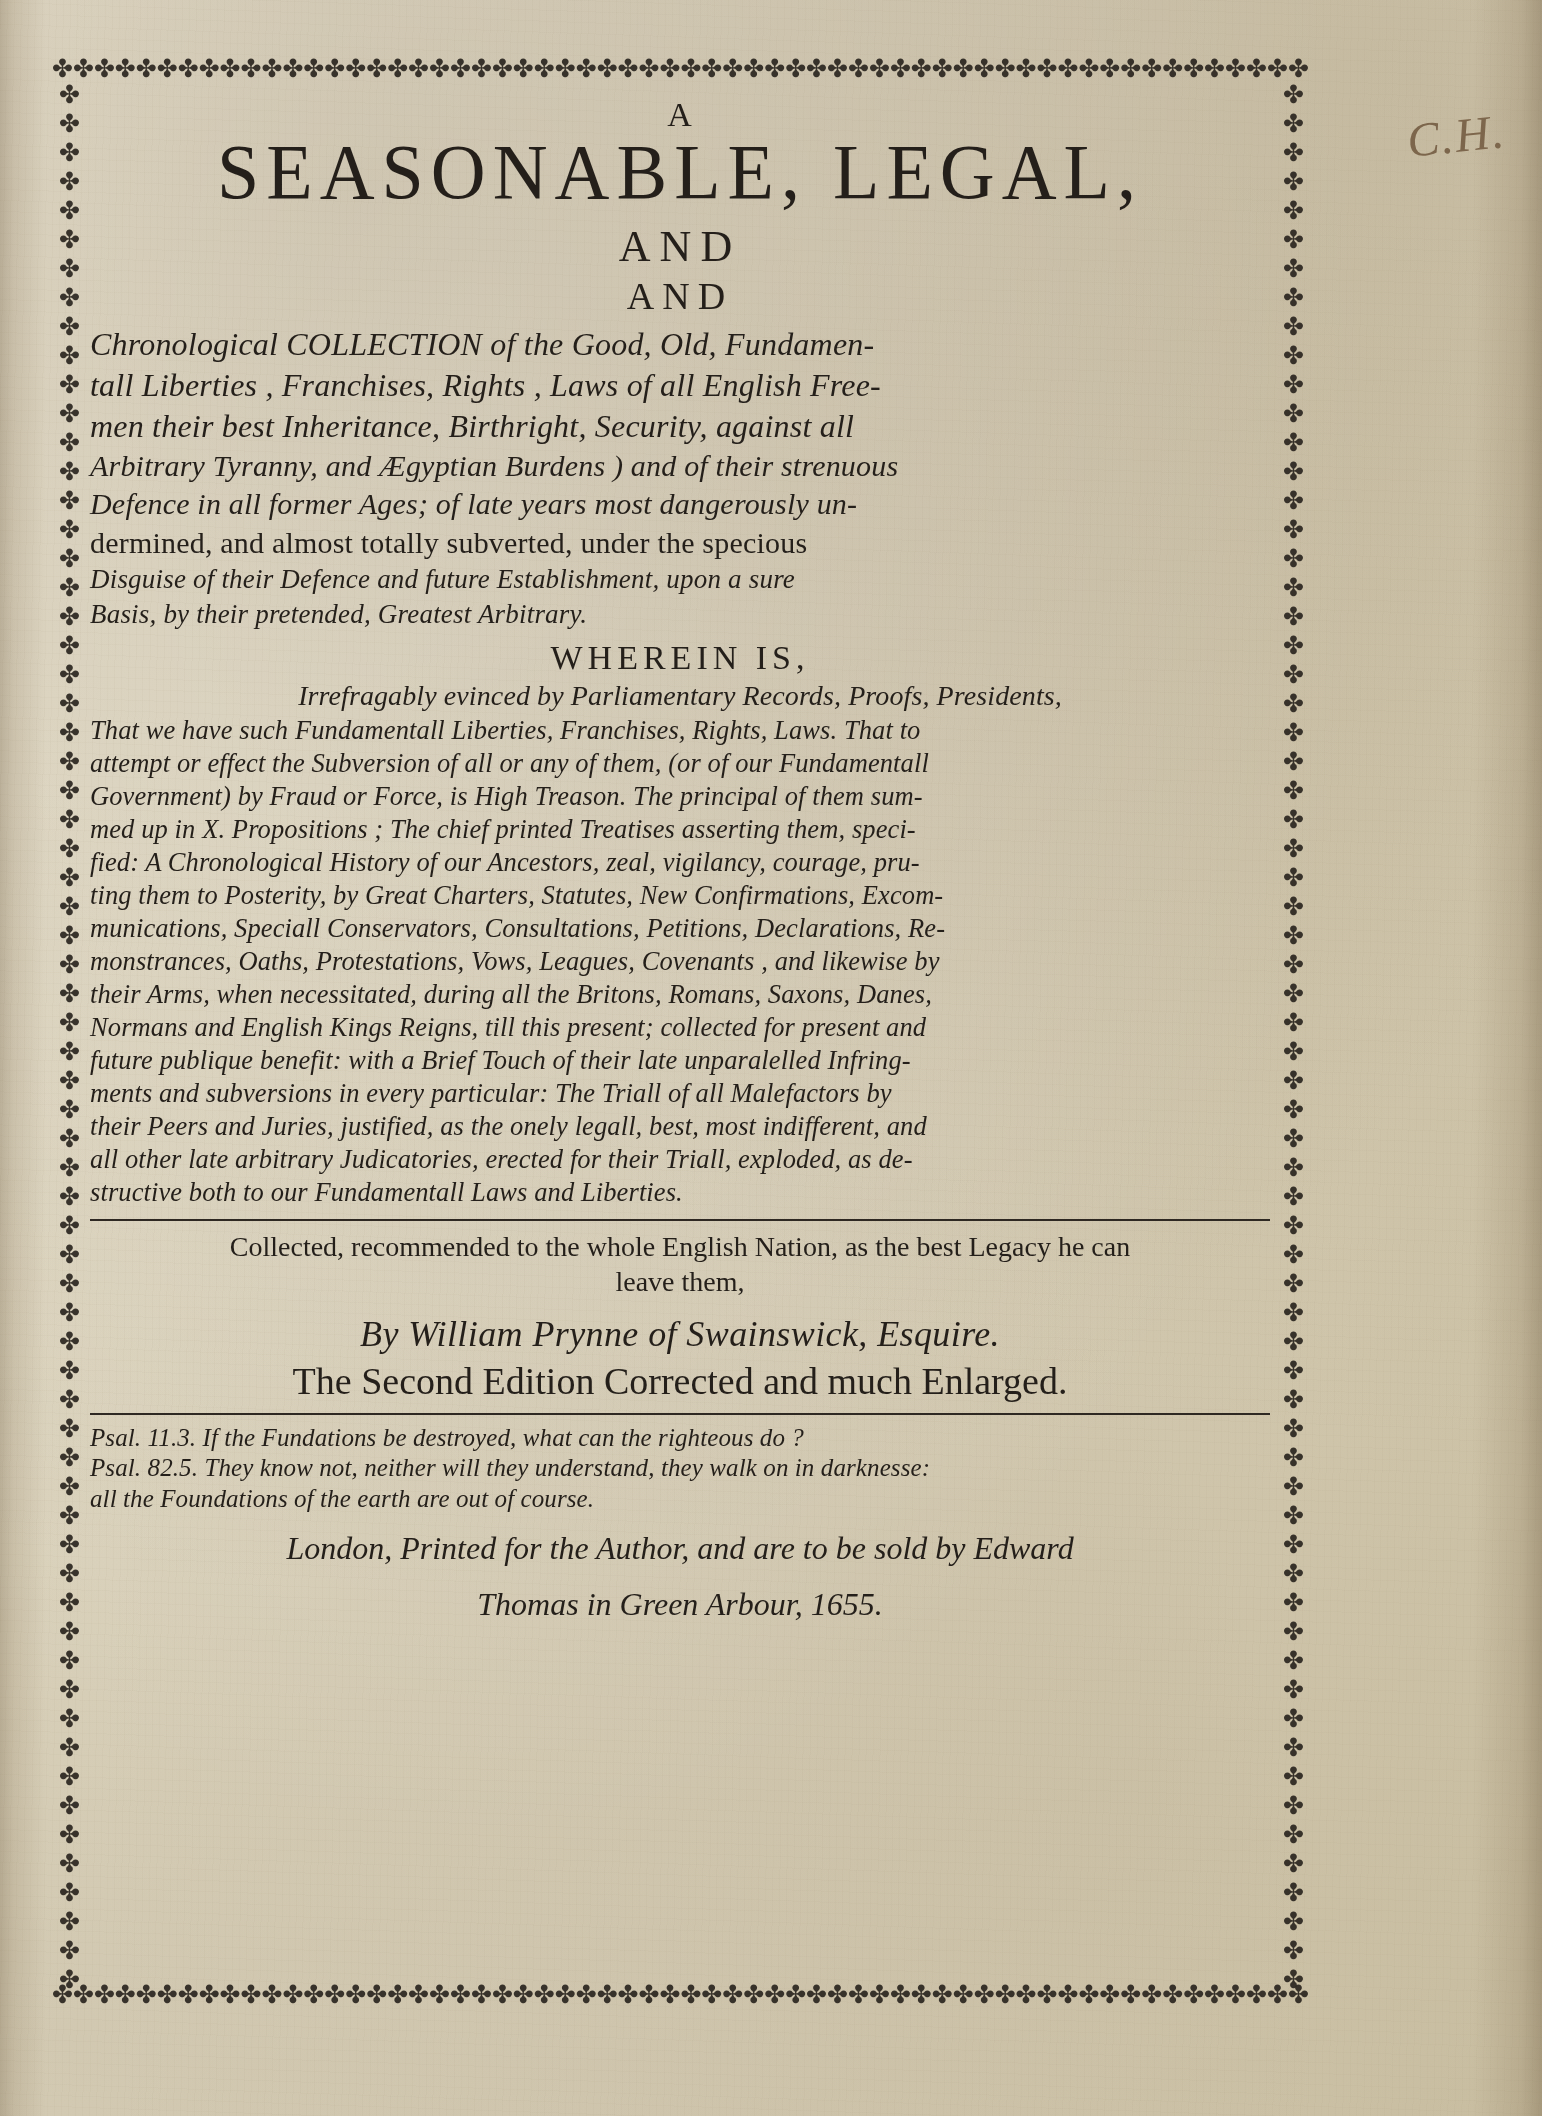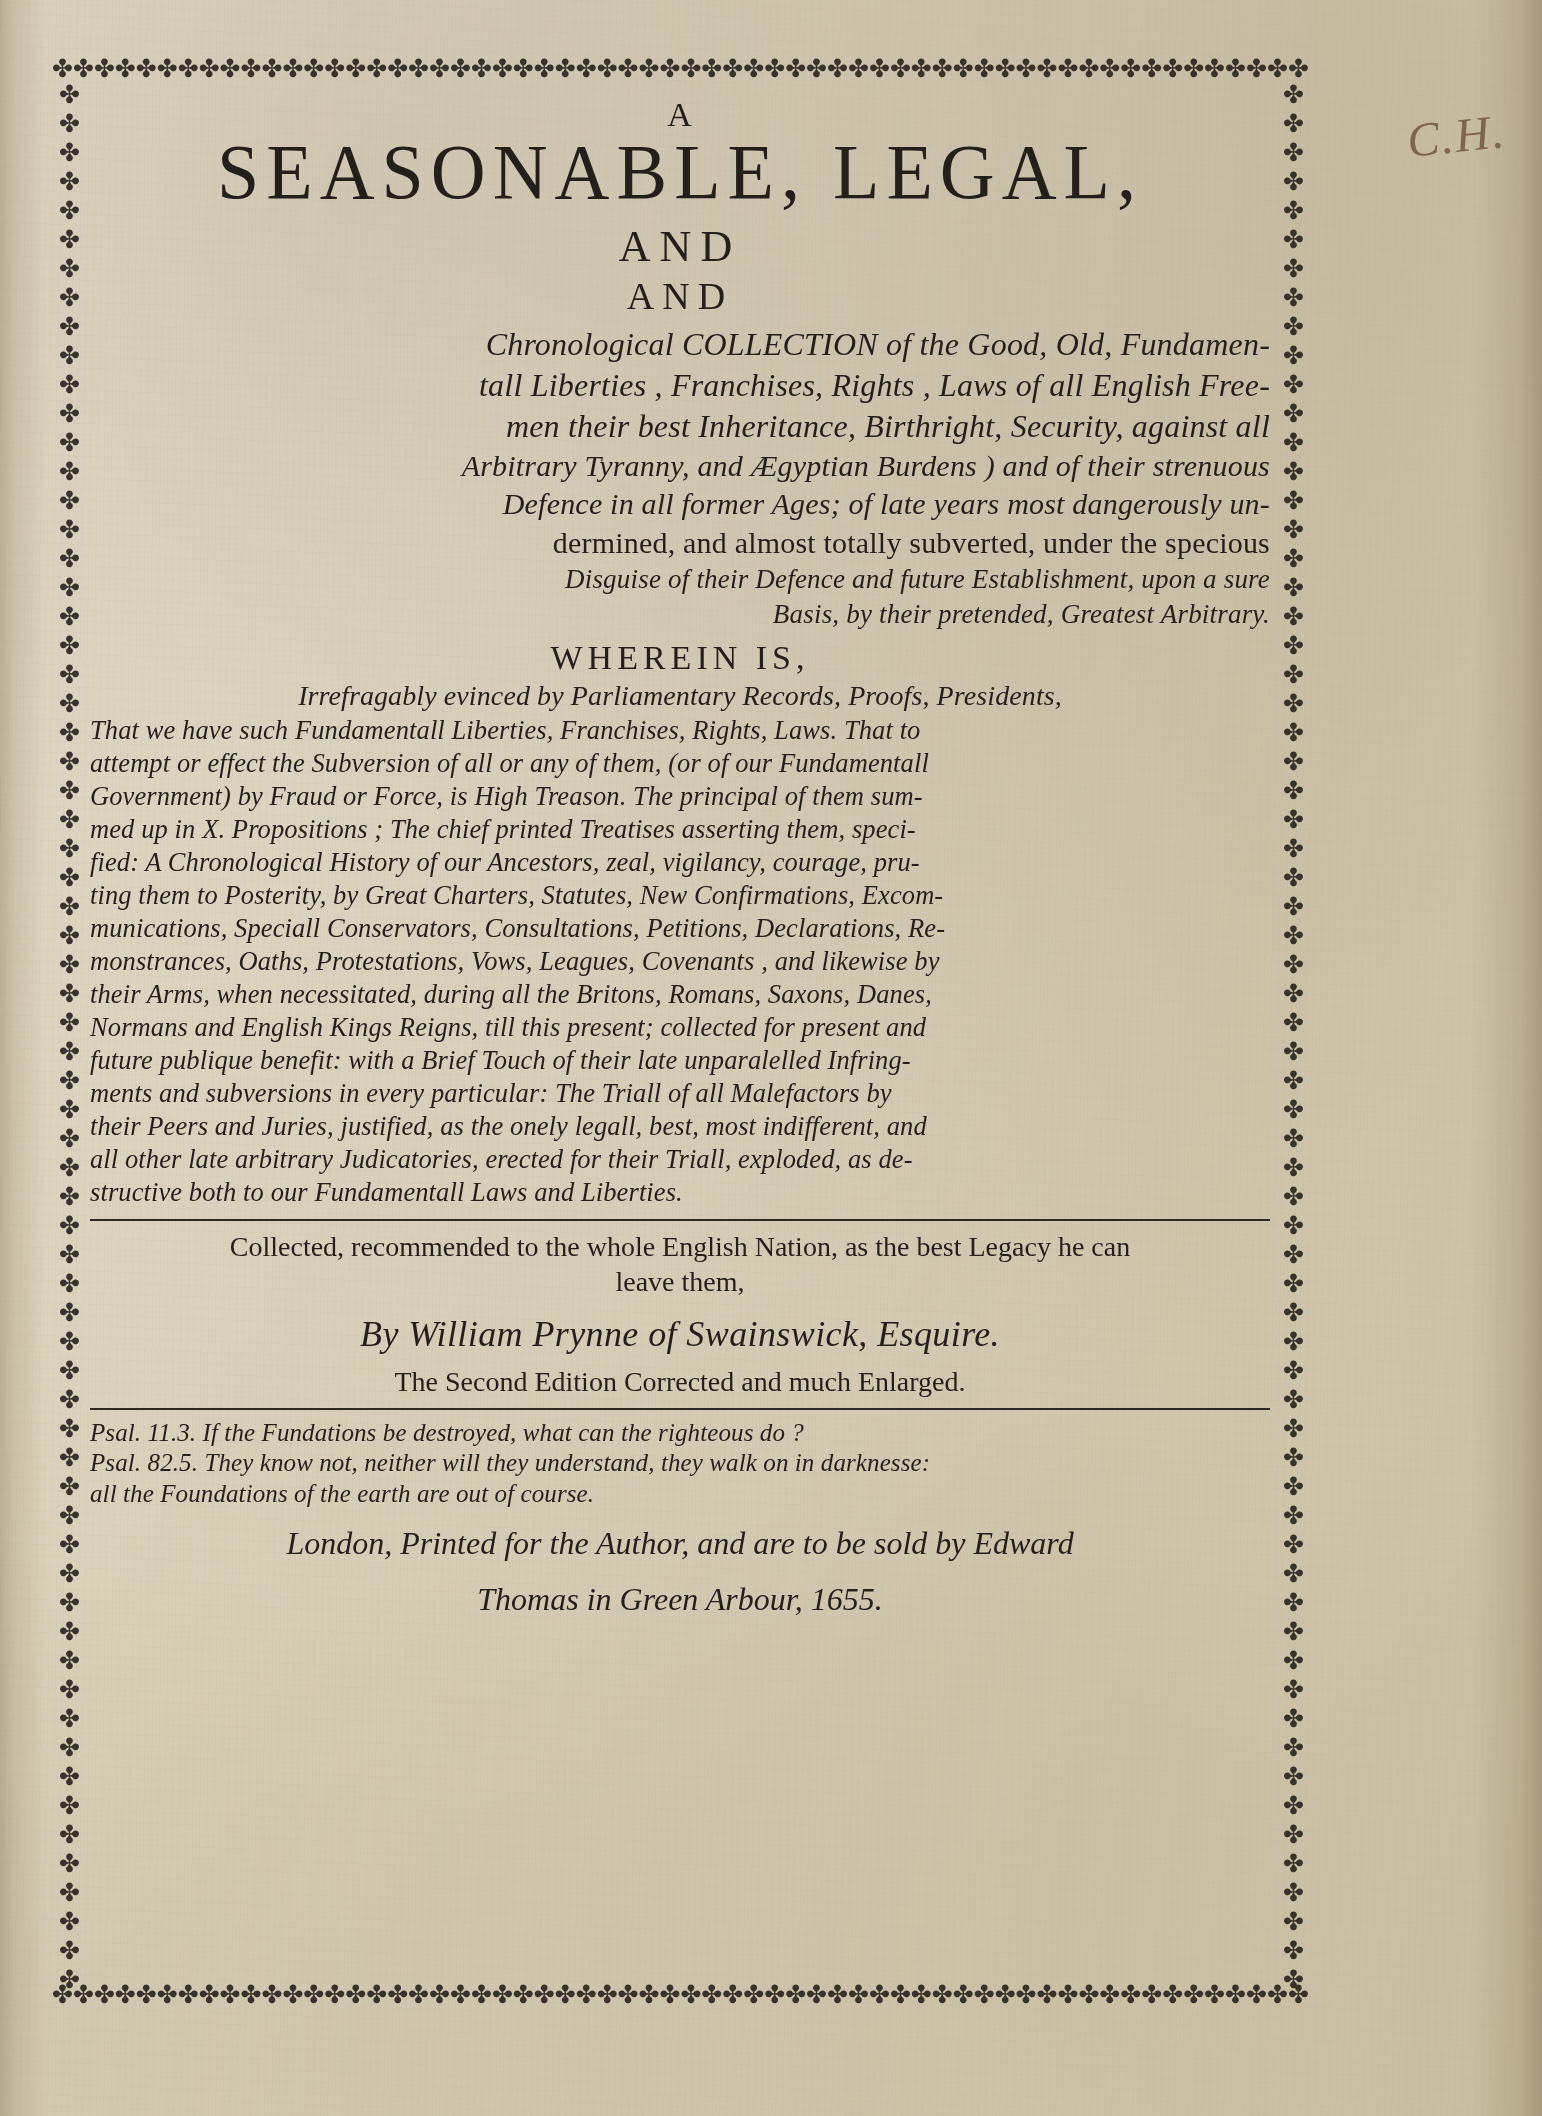--- a/index.html
+++ b/index.html
@@ -109,21 +109,21 @@
     font-size: 52px;
     letter-spacing: 4px;
     margin: 0 0 2px 0;
   }
   .and-2 {
     font-size: 38px;
     letter-spacing: 8px;
     margin: 2px 0 6px 0;
   }
 
-  .body-block { text-align: right; }
+  .body-block { text-align: left; }
 
   .lead {
     font-size: 31px;
     line-height: 1.28;
     letter-spacing: 0.2px;
   }
 
   .lead-l1 { font-size: 32px; }
   .lead-l2 { font-size: 32px; }
   .lead-l3 { font-size: 32px; }
@@ -159,22 +159,22 @@
     font-size: 28px;
     line-height: 1.25;
     text-align: center;
   }
   .byline {
     font-size: 36px;
     margin-top: 14px;
     letter-spacing: 0.4px;
   }
   .edition {
-    font-size: 28px;
-    margin-top: 11px;
+    font-size: 38px;
+    margin-top: 4px;
     margin-bottom: 8px;
   }
 
   .psalms {
     font-size: 25px;
     line-height: 1.22;
     text-align: left;
     letter-spacing: 0.1px;
   }
 

